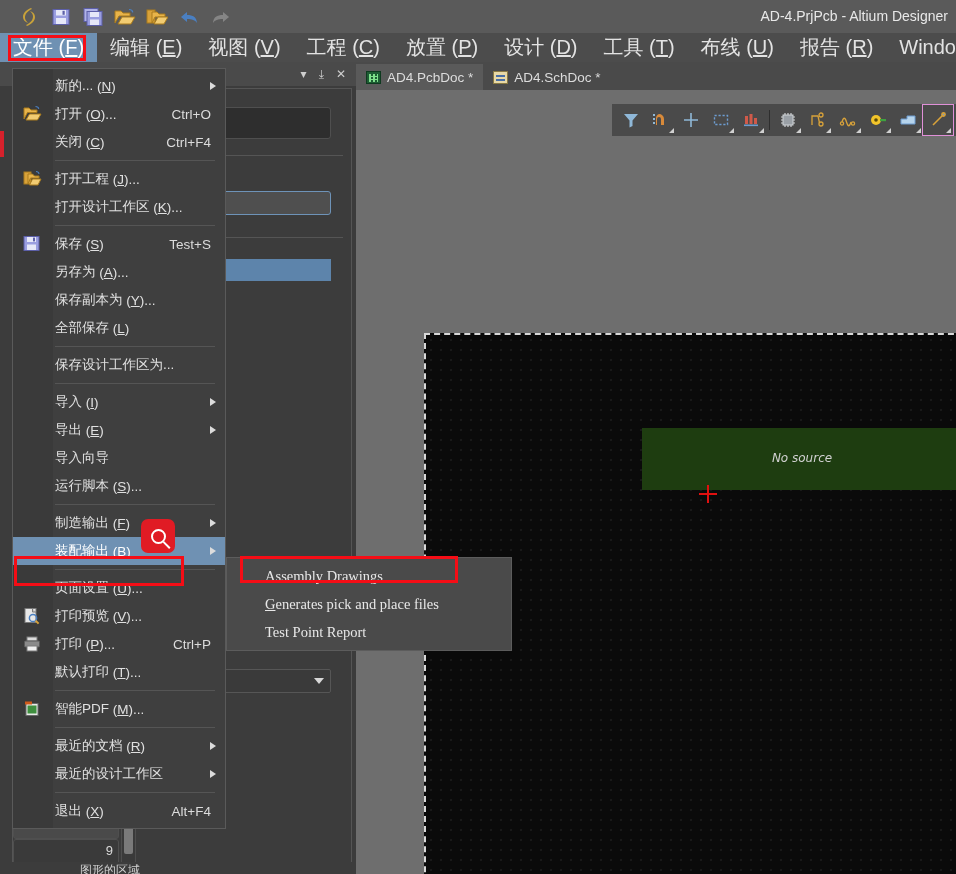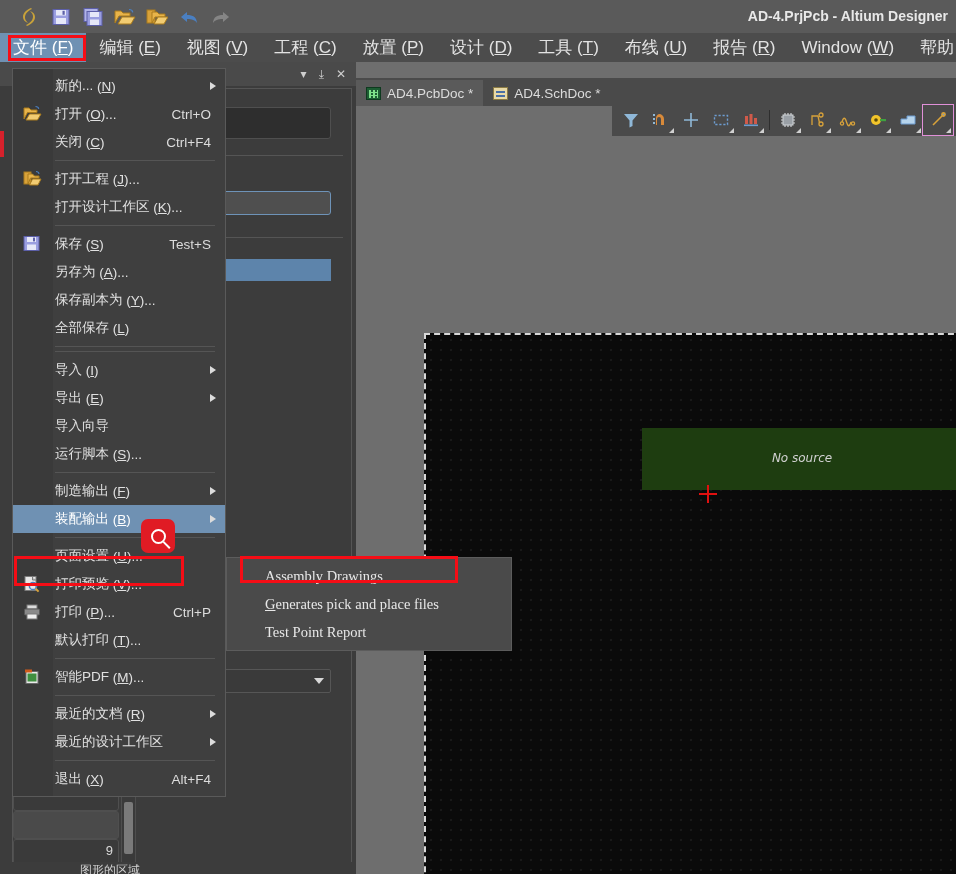--- a/index.html
+++ b/index.html
@@ -8,39 +8,38 @@
     overflow: hidden;
     font-family: "Liberation Sans", sans-serif;
     background: #6e6e6e;
   }
   #app { position: relative; width: 956px; height: 874px; }
 
   
   .titlebar {
     position: absolute; left: 0; top: 0; width: 956px; height: 33px;
     background: #5a5a5a;
-    font-weight: bold;
   }
   .title-text {
     position: absolute; right: 8px; top: 8px;
     font-size: 14px; color: #e8e8e8; white-space: nowrap;
   }
   .qat { position: absolute; left: 16px; top: 4px; display: flex; gap: 6px; align-items: center; }
   .qat-btn {
     width: 26px; height: 25px; display: flex; align-items: center; justify-content: center;
   }
 
   
   .menubar {
     position: absolute; left: 0; top: 33px; width: 956px; height: 29px;
     background: #4c4c4c; display: flex; align-items: center;
   }
   .menubar-item {
     height: 29px; padding: 0 13px; display: flex; align-items: center;
-    font-size: 17px; color: #e3e3e3; white-space: nowrap;
+    font-size: 20px; color: #e3e3e3; white-space: nowrap;
   }
   .menubar-item.active { background: #6f91b3; color: #ffffff; }
   .menubar-item u { text-decoration: underline; }
 
   
   .redbox-file {
     position: absolute; left: 8px; top: 35px; width: 78px; height: 26px;
     border: 3px solid #f50d16; pointer-events: none; z-index: 60;
   }
   
@@ -102,21 +101,21 @@
     border-left: 4px solid transparent; border-right: 4px solid transparent;
   }
   .scroll-arrow-up { top: 4px; border-bottom: 6px solid #b5b5b5; }
   .num-cell {
     position: absolute; font-size: 13px; color: #d9d9d9; text-align: right;
   }
 
   
   .doctabs {
     position: absolute; left: 356px; top: 62px; width: 600px; height: 28px;
-    background: #4a4a4a; display: flex; align-items: flex-end; margin-top: 16px;
+    background: #4a4a4a; display: flex; align-items: flex-end;
   }
   .doctab {
     height: 26px; display: flex; align-items: center; gap: 6px;
     padding: 0 10px; font-size: 13.5px; color: #dcdcdc; white-space: nowrap;
   }
   .doctab.active { background: #5a5a5a; }
   .tab-ic { width: 15px; height: 13px; display: inline-block; position: relative; }
   .tab-ic.pcb { background: #1d5c33; border: 1px solid #0e3a1f; }
   .tab-ic.pcb::after {
     content: ""; position: absolute; left: 2px; top: 2px; width: 9px; height: 8px;
@@ -532,20 +531,23 @@
       <span>保存副本为</span>&nbsp;(<u>Y</u>)<span>...</span>
     </div>
 
     <div class="mi">
       <span>全部保存</span>&nbsp;(<u>L</u>)
     </div>
 
     <div class="msep"></div>
 
 
+    <div class="mi">
+      <span>保存设计工作区为...</span>
+    </div>
 
     <div class="msep"></div>
 
     <div class="mi">
       <span>导入</span>&nbsp;(<u>I</u>)
       <span class="arrow"></span>
     </div>
 
     <div class="mi">
       <span>导出</span>&nbsp;(<u>E</u>)

